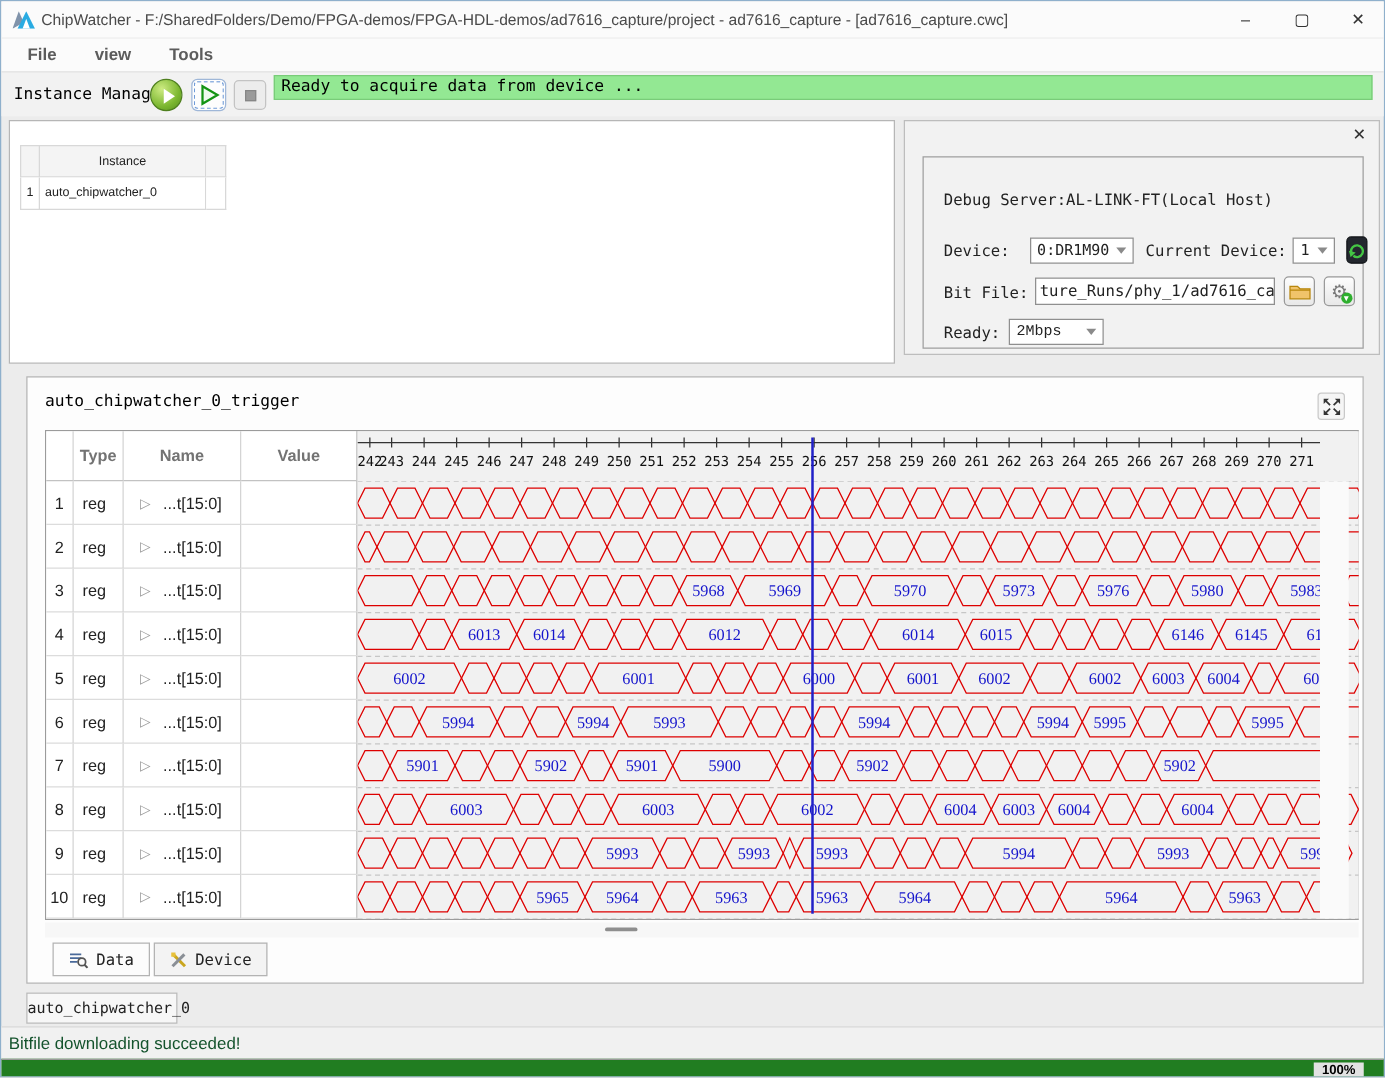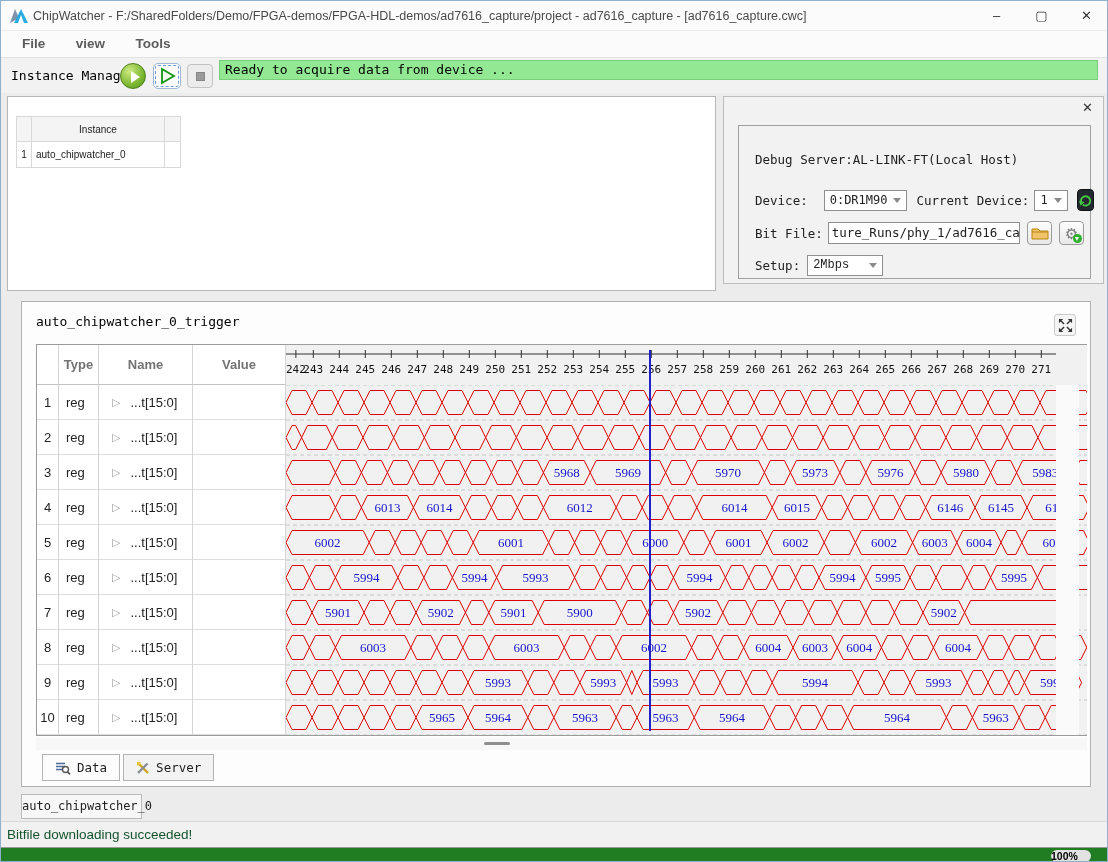--- a/index.html
+++ b/index.html
@@ -83,21 +83,21 @@
   .wtab { display:flex; align-items:center; gap:6px; padding:0 12px; border:1px solid #b3b3b3; font-size:12.5px; background:#f3f3f3; }
   .wtab.active { background:#fcfcfc; }
 
   
   .inst-tab { position:absolute; left:20px; top:793px; width:121px; height:25px; background:#f7f7f7; border:1px solid #b9b9b9;
     font-size:12px; text-align:center; line-height:23px; }
   .status-msg { position:absolute; left:0; top:820px; width:1108px; height:26px; background:#f1f1f1; border-top:1px solid #d8d8d8;
     font-size:13.5px; line-height:25px; padding-left:6px; color:#14532d; }
   .progress { position:absolute; left:0; top:846px; width:1108px; height:16px; background:#217d21; border-top:1px solid #9a9a9a; }
   .pg-label { position:absolute; right:18px; top:2px; width:40px; height:12px; background:#e2e2e2; font-size:10.5px; font-weight:bold;
-    line-height:12px; color:#000;border-radius:6px; }
+    text-align:center; line-height:12px; color:#000; }
 </style>
 </head>
 <body>
 
 <div id="app">
 
   <div class="titlebar">
     <span class="logo">
       <svg width="18" height="14" viewBox="0 0 18 14">
           <polygon points="0,14 5,0 9,9" fill="#8093aa"></polygon>
@@ -179,21 +179,21 @@
             <path d="M1 6 h16" stroke="#b8860b" stroke-width="1"></path>
           </svg>
         </span>
         <span class="ibtn" style="margin-left:7px;">
           <span class="gear-glyph">⚙</span>
           <span class="gear-badge"></span>
         </span>
       </div>
 
       <div class="gb-row" style="left:16px; top:128px; height:22px;">
-        <span class="gb-label mono">Setup:</span>
+        <span class="gb-label mono">Ready:</span>
         <span class="sel mono" style="width:76px; margin-left:7px;font-family:Liberation Mono, monospace;">
           <span>2Mbps</span>
             <span class="chev"></span>
         </span>
       </div>
     </div>
   </div>
 
   <div class="wave-panel">
     <div class="wp-title mono">auto_chipwatcher_0_trigger</div>
@@ -687,21 +687,21 @@
           <path d="M12.6 10.8 L15 13.3" stroke="#555" stroke-width="1.7"></path>
         </svg>
         <span>Data</span>
       </div>
       <div class="wtab mono">
         <svg width="14" height="14" viewBox="0 0 14 14">
           <path d="M2.5 2.5 L12 12" stroke="#caa61e" stroke-width="2.4"></path>
           <path d="M11.5 2.5 L2 12" stroke="#8a8f96" stroke-width="2.4"></path>
           <rect x="1" y="1" width="3.4" height="3.4" fill="#e8c13a"></rect>
         </svg>
-        <span>Server</span>
+        <span>Device</span>
       </div>
     </div>
   </div>
 
   <div class="inst-tab mono">auto_chipwatcher_0</div>
 
   <div class="status-msg">Bitfile downloading succeeded!</div>
   <div class="progress">
     <div class="pg-label">100%</div>
   </div>

